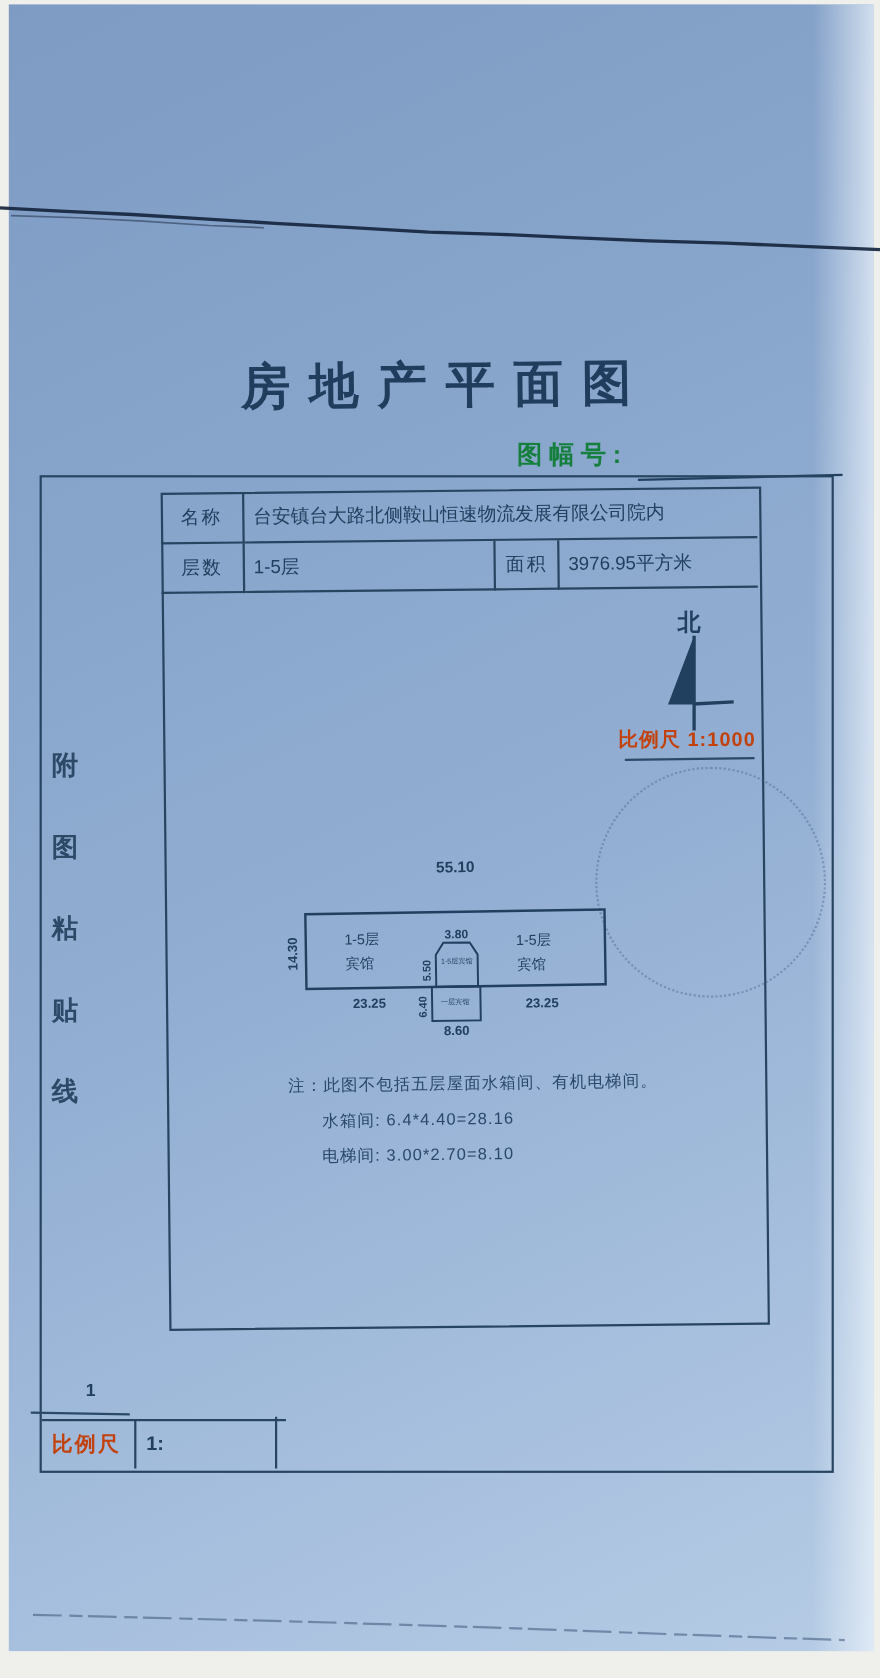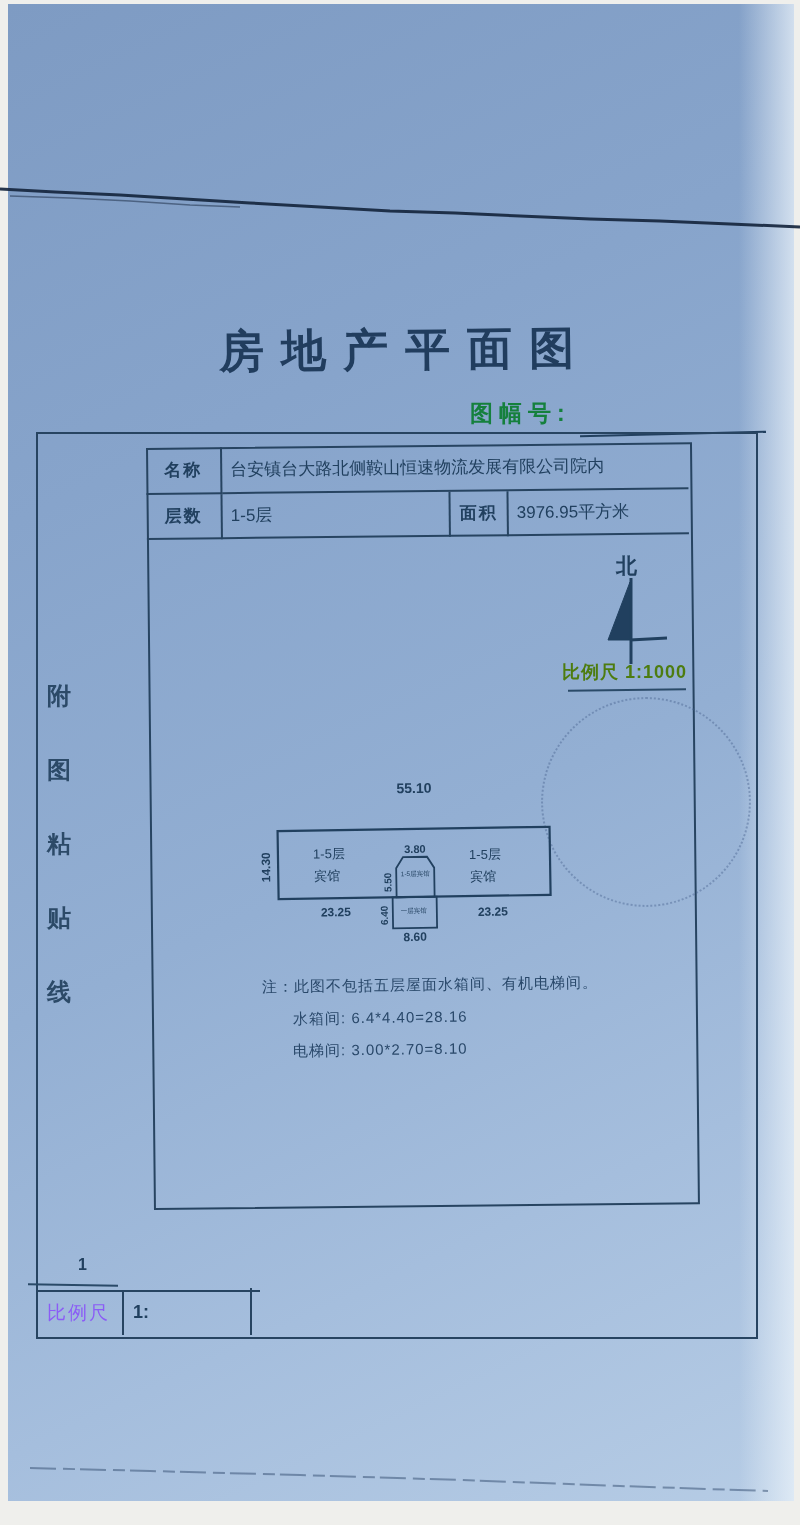--- a/index.html
+++ b/index.html
@@ -44,40 +44,40 @@
     font-size:17px;color:#21405f;
   }
   .trow{display:grid;}
   .trow.r1{grid-template-columns:76px 466px;height:47px;}
   .trow.r2{grid-template-columns:76px 228px 58px 180px;height:45px;}
   .tcell{
     border-right:2px solid #274461;border-bottom:2px solid #274461;
     display:flex;align-items:center;padding:0 8px;box-sizing:border-box;
     white-space:nowrap;overflow:hidden;
   }
-  .tcell.label{justify-content:center;font-weight:bold;letter-spacing:2px;padding:0 2px;}
+  .tcell.label{justify-content:center;font-weight:normal;letter-spacing:2px;padding:0 2px;}
   .tcell.last{border-right:none;}
   .north-label{left:616px;top:552px;font-size:21px;font-weight:bold;color:#21405f;}
-  .scale-note{left:562px;top:660px;font-size:18px;font-weight:bold;letter-spacing:1px;color:#4d7c0f;white-space:nowrap;}
+  .scale-note{left:562px;top:660px;font-size:18px;font-weight:bold;letter-spacing:1px;color:#c2410c;white-space:nowrap;}
   .scale-note-line{left:568px;top:689px;width:118px;height:2px;background:#2a4a68;transform:rotate(-0.8deg);}
   .stamp{
     left:541px;top:697px;width:206px;height:206px;border-radius:50%;
     border:2px dotted rgba(70,96,140,0.42);
   }
   .plan-svg{left:255px;top:765px;transform:rotate(-0.9deg);}
   .note-line{font-size:15px;color:#29486a;transform:rotate(-0.8deg);transform-origin:left center;white-space:nowrap;letter-spacing:1px;}
   .n1{left:262px;top:978px;}
   .n2{left:293px;top:1010px;}
   .n3{left:293px;top:1042px;}
   .tick-one{left:78px;top:1256px;font-size:16px;font-weight:bold;color:#21405f;}
   .tick-line{left:28px;top:1284px;width:90px;height:2px;background:#2a4a68;transform:rotate(1deg);}
   .sbar-top{left:38px;top:1290px;width:222px;height:2px;background:#274461;}
   .sbar-div1{left:122px;top:1290px;width:2px;height:45px;background:#274461;}
   .sbar-div2{left:250px;top:1288px;width:2px;height:47px;background:#274461;}
-  .sbar-label{left:47px;top:1300px;font-size:19px;font-weight:normal;letter-spacing:2px;color:#8b5cf6;}
+  .sbar-label{left:47px;top:1300px;font-size:19px;font-weight:bold;letter-spacing:2px;color:#c2410c;}
   .sbar-ratio{left:133px;top:1302px;font-size:18px;font-weight:bold;color:#21405f;}
   svg text{fill:#21405f;font-family:"Liberation Sans","DejaVu Sans",sans-serif;}
   .line-layer{left:0;top:0;pointer-events:none;}
 </style>
 </head>
 <body>
 
 <div class="paper"></div>
 
 <svg class="abs line-layer" width="800" height="1525" viewBox="0 0 800 1525">

